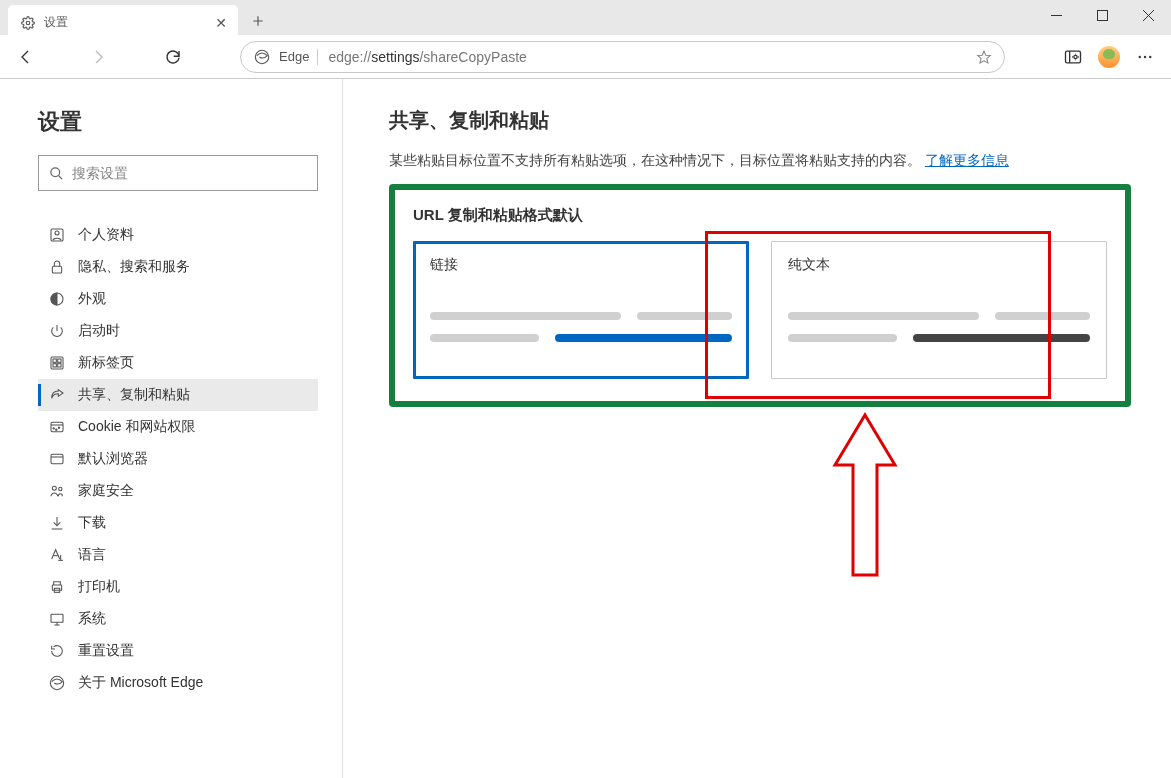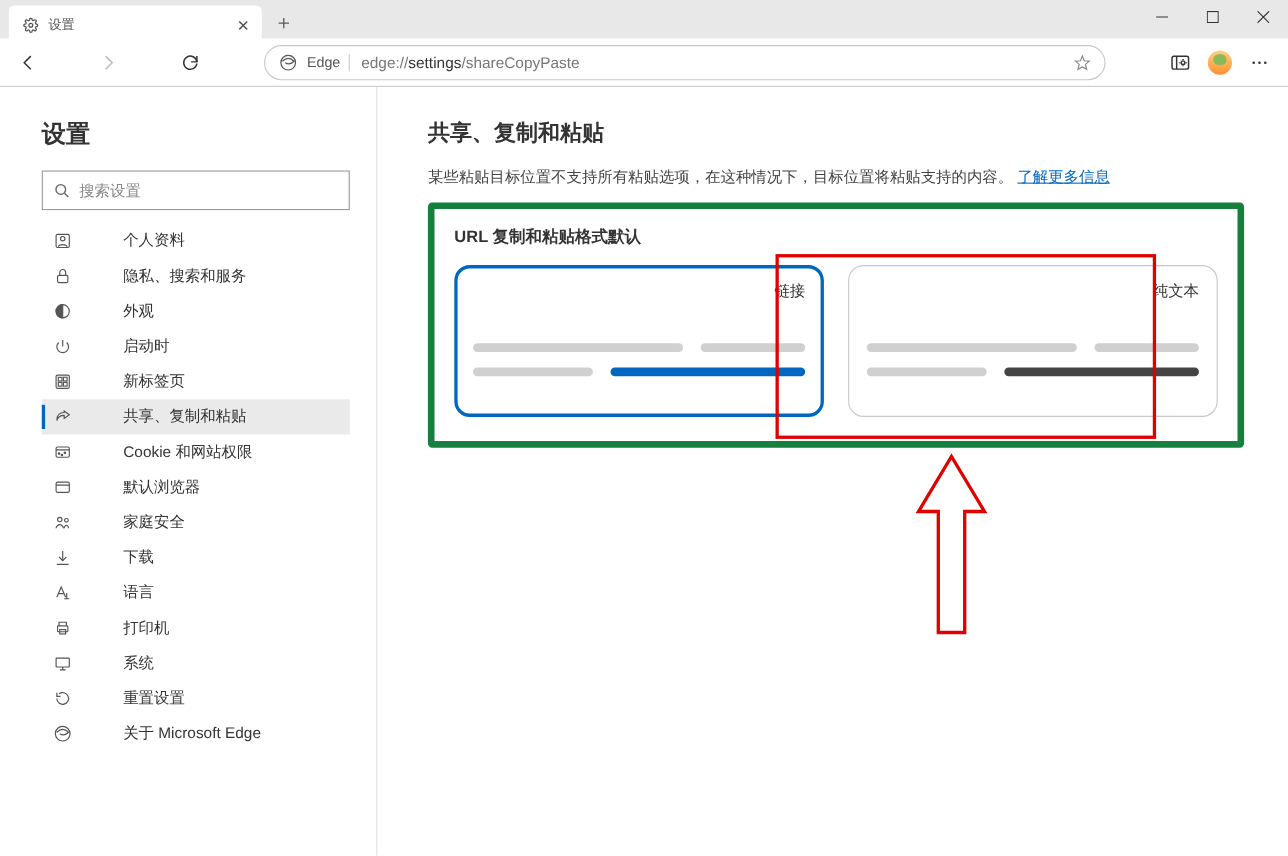--- a/index.html
+++ b/index.html
@@ -28,40 +28,40 @@
 .addressbar .star { margin-left:auto; color:#888; }
 .toolbar .right-icons { display:flex; align-items:center; }
 .toolbar .right-icons .tbtn { width: 36px; height: 34px; display:flex; align-items:center; justify-content:center; }
 .profile-icon { width:22px; height:22px; border-radius:50%; background: linear-gradient(#ffd080, #ff9030); position:relative; }
 .profile-icon::after { content:""; position:absolute; top:3px; left:5px; width:12px; height:10px; background:#8b5; border-radius:50% 50% 40% 40%; }
 
 
 .content { display:flex; height: calc(778px - 35px - 44px); }
 .sidebar { width: 343px; border-right: 1px solid #e0e0e0; padding: 28px 24px 0 38px; }
 .sidebar h1 { font-size: 22px; font-weight: 700; margin-bottom: 18px; }
-.search-settings { width: 100%; height: 36px; border: 1px solid #999; display:flex; align-items:center; padding: 0 10px; margin-bottom: 12px; }
+.search-settings { width: 100%; height: 36px; border: 1px solid #999; display:flex; align-items:center; padding: 0 10px; margin-bottom: 28px; }
 .search-settings .sicon { margin-right: 8px; color:#666; }
 .search-settings input { border:none; outline:none; font-size:14px; width:100%; color:#333; }
 .search-settings input::placeholder { color:#888; }
 .nav-list { list-style:none; }
 .nav-list li { height: 32px; display:flex; align-items:center; padding-left: 8px; position:relative; cursor:pointer; }
 .nav-list li .nicon { width: 22px; display:flex; align-items:center; justify-content:center; margin-right: 10px; color:#555; }
-.nav-list li .nlabel { font-size: 14px; color: #333; margin-left: 34px; }
+.nav-list li .nlabel { font-size: 14px; color: #333; }
 .nav-list li.active { background: #eaeaea; }
 .nav-list li.active::before { content:""; position:absolute; left:0; top:5px; bottom:5px; width:3px; background:#0067c0; }
 
 .main { flex:1; padding: 28px 40px 0 46px; position:relative; }
 .main h2 { font-size: 20px; font-weight: 700; margin-bottom: 18px; }
 .main .desc { font-size: 14px; color: #444; margin-bottom: 14px; }
 .main .desc a { color: #0067c0; text-decoration: underline; }
 
 .card { border: 6px solid #15803d; border-radius: 4px; padding: 16px 18px 22px 18px; }
 .card-title { font-size: 15px; font-weight: 700; margin-bottom: 16px; }
 .options { display:flex; gap: 22px; }
-.option { flex:1; border: 1px solid #c8c8c8; border-radius: 14px; padding: 14px 16px 22px 16px; cursor:pointer; position:relative;text-align:right; }
+.option { flex:1; border: 1px solid #c8c8c8; border-radius: 1px; padding: 14px 16px 22px 16px; cursor:pointer; position:relative; }
 .option.selected { border: 3px solid #0067c0; padding: 12px 14px 20px 14px; }
 .option .opt-title { font-size: 14px; font-weight: 400; color:#333; margin-bottom: 38px; }
 .option .row { display:flex; gap:16px; margin-bottom: 14px; }
 .option .bar { height: 8px; border-radius: 4px; background:#d0d0d0; }
 .option .bar.long { flex: 2; }
 .option .bar.short { flex: 1; }
 .option .bar.accent-blue { background:#0067c0; }
 .option .bar.accent-dark { background:#444; }
 .option .bar.half { flex: 0 0 36%; }
 

